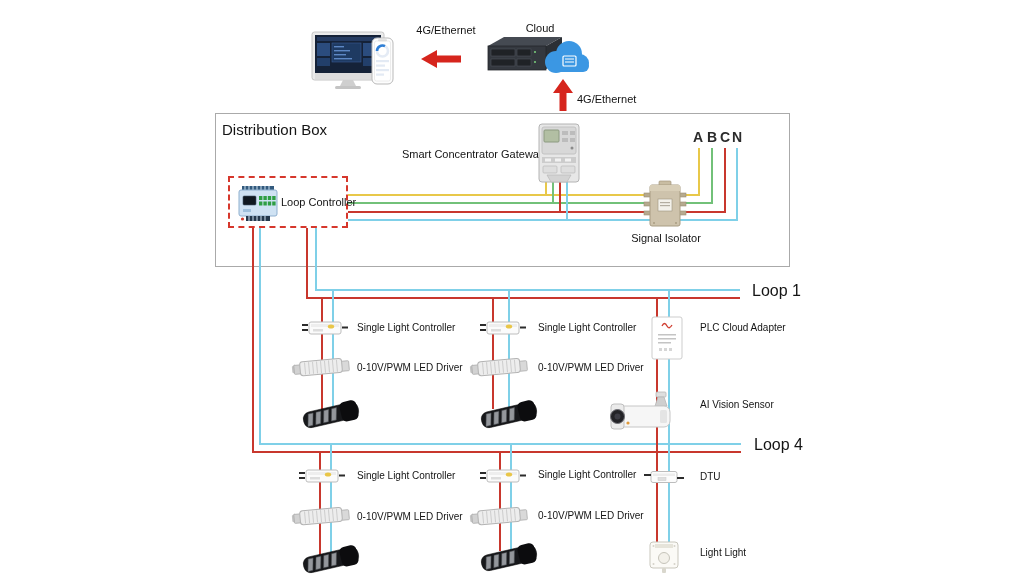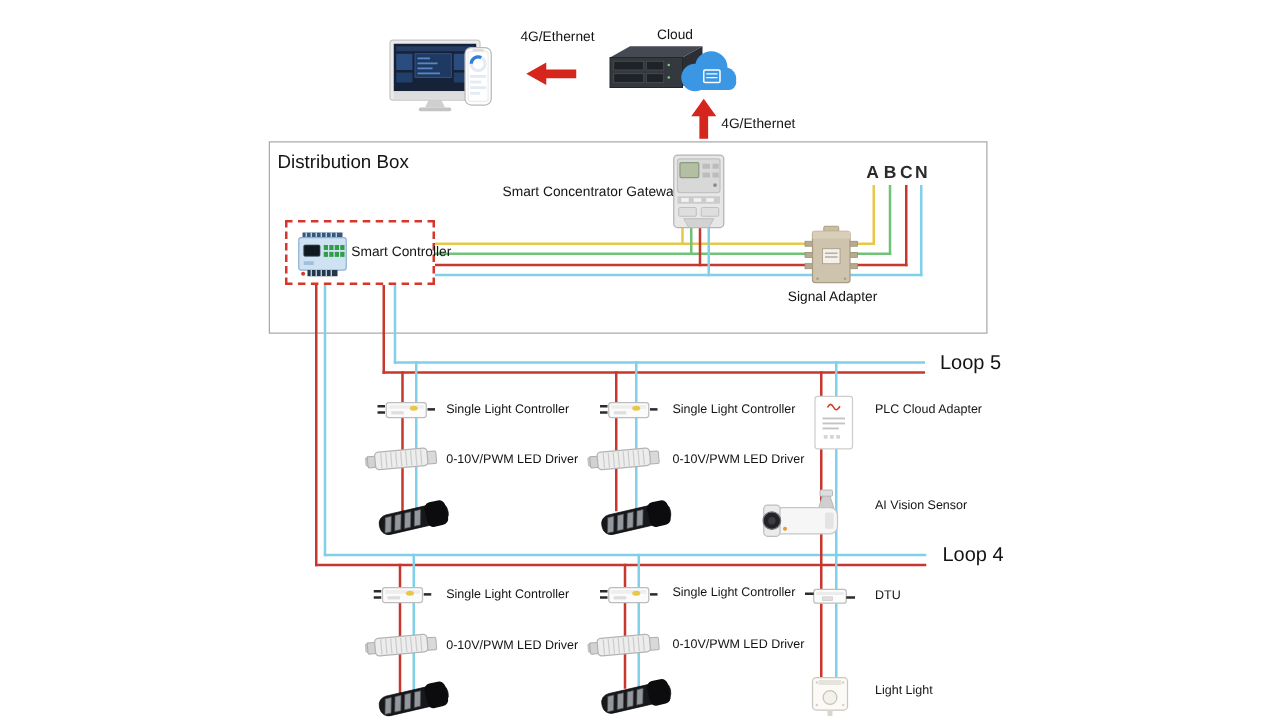--- a/index.html
+++ b/index.html
@@ -248,36 +248,36 @@
   <div class="wire v" style="left: 552px; top: 180px; height: 24px; background: rgb(114, 193, 121);"></div>
   <div class="wire v" style="left: 559px; top: 180px; height: 33px; background: rgb(200, 55, 45);"></div>
   <div class="wire v" style="left: 566px; top: 180px; height: 41px; background: rgb(127, 208, 232);"></div>
 
   <svg class="dev" style="left:536px;top:122px;width:46px;height:64px">
       <use href="#sym-gateway"></use>
     </svg>
   <svg class="dev" style="left:642px;top:180px;width:46px;height:52px">
       <use href="#sym-isolator"></use>
     </svg>
-  <div class="lbl md center" style="left:626px;top:232px;width:80px">Signal Adapter</div>
+  <div class="lbl md center" style="left:626px;top:232px;width:80px">Signal Isolator</div>
 
   <div class="dashedbox" style="left:228px;top:176px;width:120px;height:52px"></div>
   <svg class="dev" style="left:237px;top:182px;width:42px;height:42px">
       <use href="#sym-loopctrl"></use>
     </svg>
-  <div class="lbl md" style="left:281px;top:196px">Smart Controller</div>
+  <div class="lbl md" style="left:281px;top:196px">Loop Controller</div>
 
   <div class="wire v" style="left: 252px; top: 228px; height: 225px; background: rgb(200, 55, 45);"></div>
   <div class="wire v" style="left: 259px; top: 228px; height: 217px; background: rgb(127, 208, 232);"></div>
   <div class="wire v" style="left: 306px; top: 228px; height: 71px; background: rgb(200, 55, 45);"></div>
   <div class="wire v" style="left: 315px; top: 228px; height: 63px; background: rgb(127, 208, 232);"></div>
 
   <div class="wire h" style="left: 315px; top: 289px; width: 425px; background: rgb(127, 208, 232);"></div>
   <div class="wire h" style="left: 306px; top: 297px; width: 434px; background: rgb(200, 55, 45);"></div>
-  <div class="lbl loop" style="left:752px;top:281px">Loop 5</div>
+  <div class="lbl loop" style="left:752px;top:281px">Loop 1</div>
 
   <div class="wire h" style="left: 259px; top: 443px; width: 482px; background: rgb(127, 208, 232);"></div>
   <div class="wire h" style="left: 252px; top: 451px; width: 489px; background: rgb(200, 55, 45);"></div>
   <div class="lbl loop" style="left:754px;top:435px">Loop 4</div>
 
   <div class="wire v" style="left: 321px; top: 297px; height: 115px; background: rgb(200, 55, 45);"></div>
   <div class="wire v" style="left: 332px; top: 289px; height: 123px; background: rgb(127, 208, 232);"></div>
   <svg class="dev" style="left:300px;top:318px;width:50px;height:20px">
       <use href="#sym-slc"></use>
     </svg>

